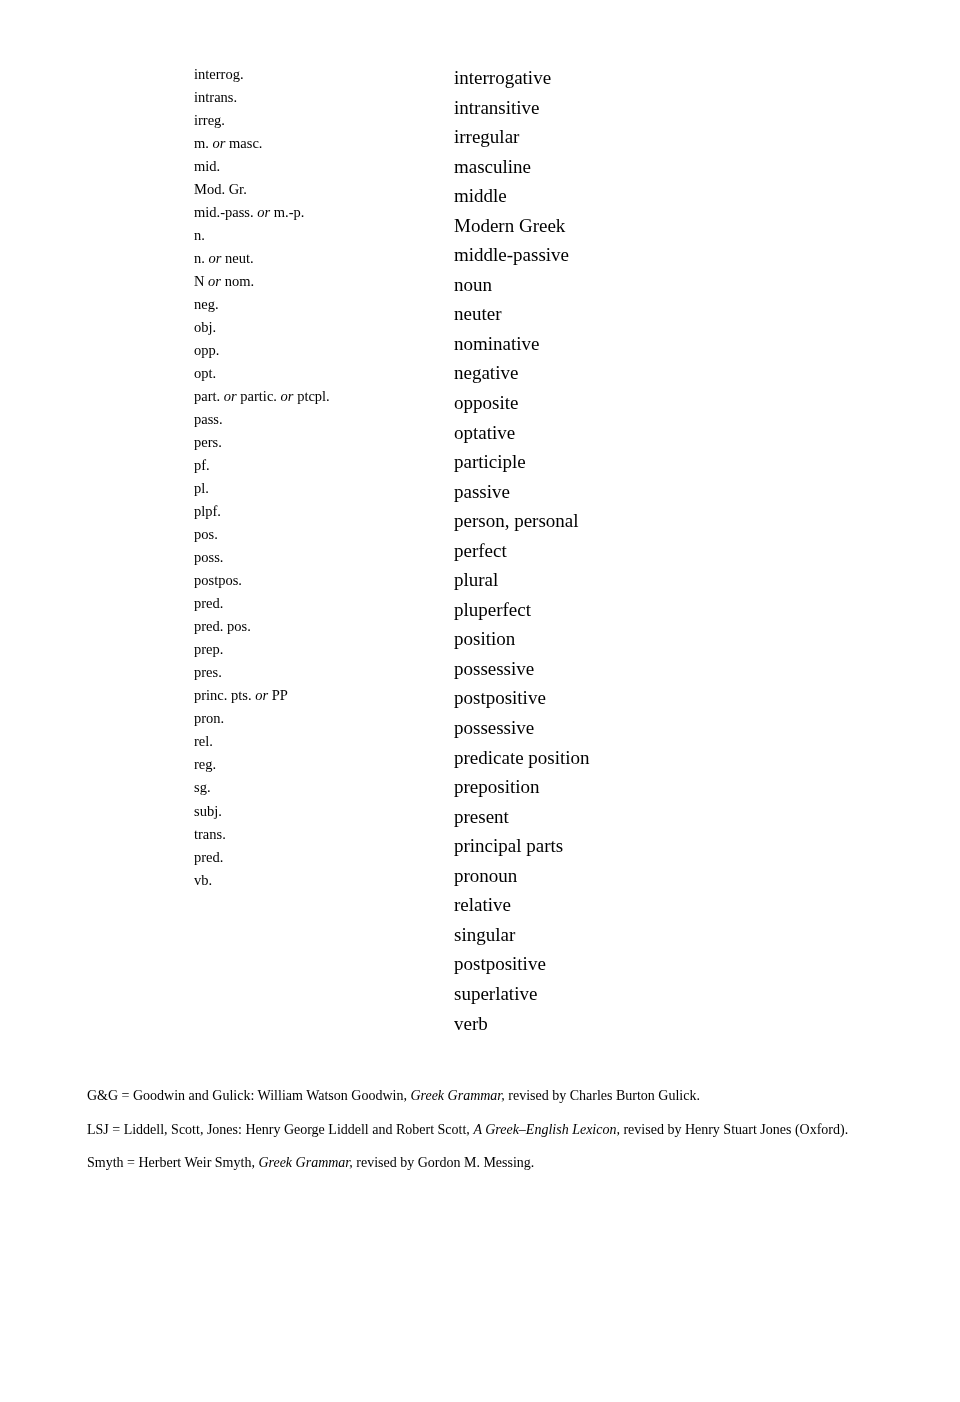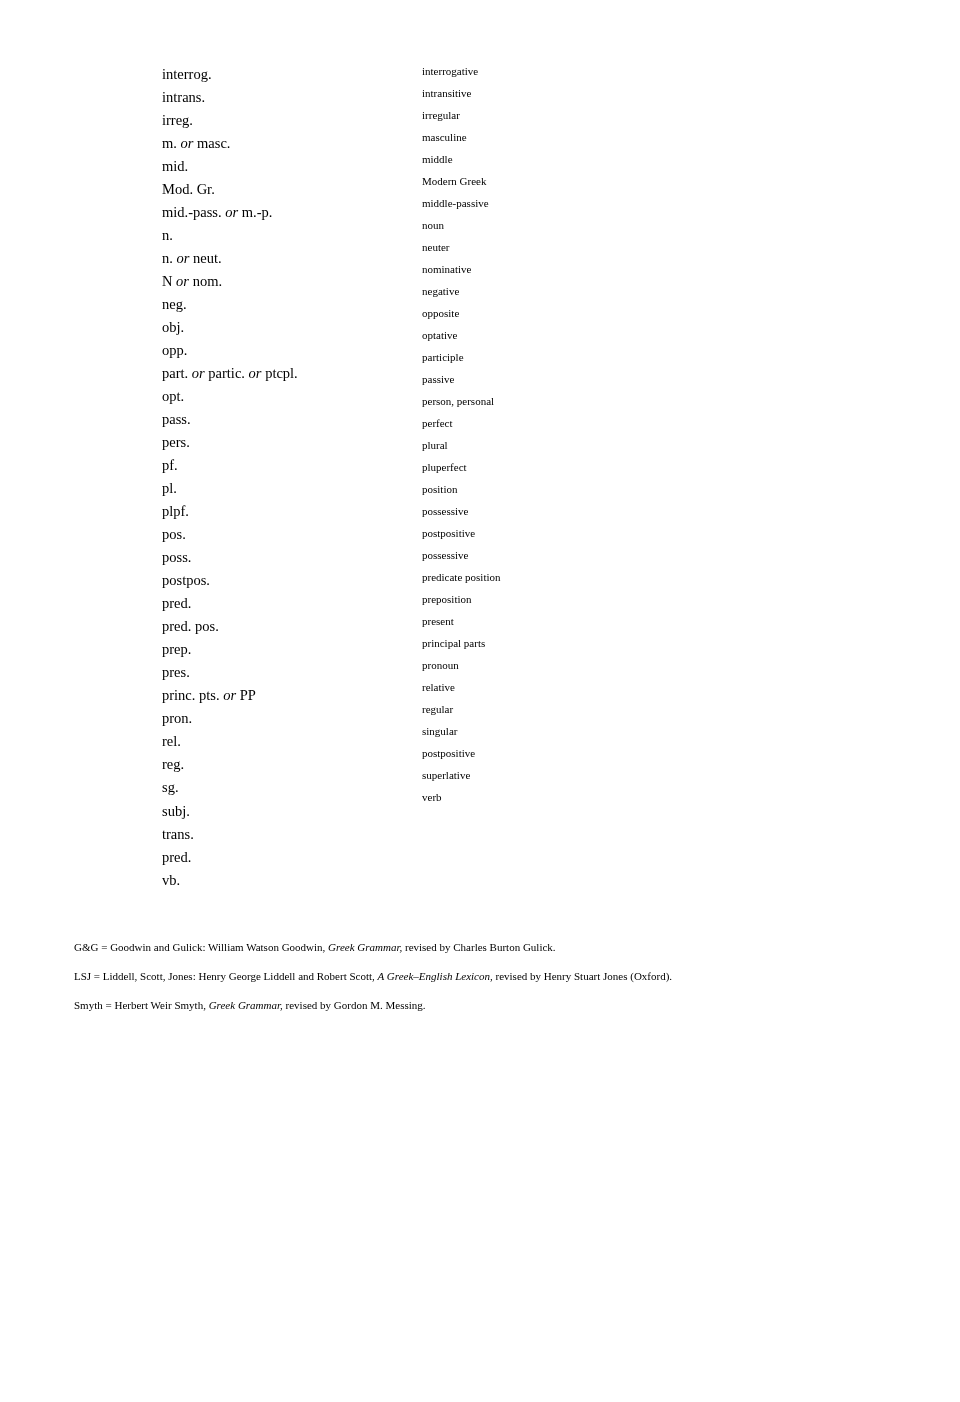--- a/index.html
+++ b/index.html
@@ -28,21 +28,21 @@
       font-size: 15px;
       font-style: italic;
     }
     .header-title {
       font-size: 15px;
     }
     .abbr-table {
       display: flex;
       gap: 0;
       margin-bottom: 48px;
-      margin-left: 88px;
+      margin-left: 120px;
     }
     .abbr-col {
       display: flex;
       flex-direction: column;
       gap: 2px;
     }
     .abbr-col-left {
       width: 260px;
     }
     .abbr-col-right {
@@ -54,36 +54,37 @@
       min-height: 20px;
     }
     .abbr-term {
       font-size: 14.5px;
       line-height: 1.45;
     }
     .abbr-term em {
       font-style: italic;
     }
     .abbr-def {
-      font-size: 11px;
+      font-size: 19px;
       line-height: 1.45;
     }
     .section-title {
       font-size: 28px;
       font-weight: normal;
       margin-top: 32px;
       margin-bottom: 20px;
       line-height: 1.2;
     }
     .bib-block {
       margin-bottom: 12px;
-      font-size: 11px;
+      font-size: 14px;
       line-height: 1.55;
       padding-left: 28px;
       text-indent: -28px;
+      margin-left: 13px;
     }
     .bib-block em {
       font-style: italic;
     }
   </style>
 </head>
 <body>
 
 <div class="page">
   <div class="header">
@@ -126,24 +127,24 @@
         <div class="abbr-row">
           <span class="abbr-term">neg.</span>
         </div>
         <div class="abbr-row">
           <span class="abbr-term">obj.</span>
         </div>
         <div class="abbr-row">
           <span class="abbr-term">opp.</span>
         </div>
         <div class="abbr-row">
+          <span class="abbr-term">opt.</span>
+        </div>
+        <div class="abbr-row">
           <span class="abbr-term">part. <em>or</em> partic. <em>or</em> ptcpl.</span>
-        </div>
-        <div class="abbr-row">
-          <span class="abbr-term">opt.</span>
         </div>
         <div class="abbr-row">
           <span class="abbr-term">pass.</span>
         </div>
         <div class="abbr-row">
           <span class="abbr-term">pers.</span>
         </div>
         <div class="abbr-row">
           <span class="abbr-term">pf.</span>
         </div>
@@ -282,23 +283,20 @@
           <span class="abbr-def">present</span>
         </div>
         <div class="abbr-row">
           <span class="abbr-def">principal parts</span>
         </div>
         <div class="abbr-row">
           <span class="abbr-def">pronoun</span>
         </div>
         <div class="abbr-row">
           <span class="abbr-def">relative</span>
-        </div>
-        <div class="abbr-row">
-          <span class="abbr-def">regular</span>
         </div>
         <div class="abbr-row">
           <span class="abbr-def">singular</span>
         </div>
         <div class="abbr-row">
           <span class="abbr-def">postpositive</span>
         </div>
         <div class="abbr-row">
           <span class="abbr-def">superlative</span>
         </div>

